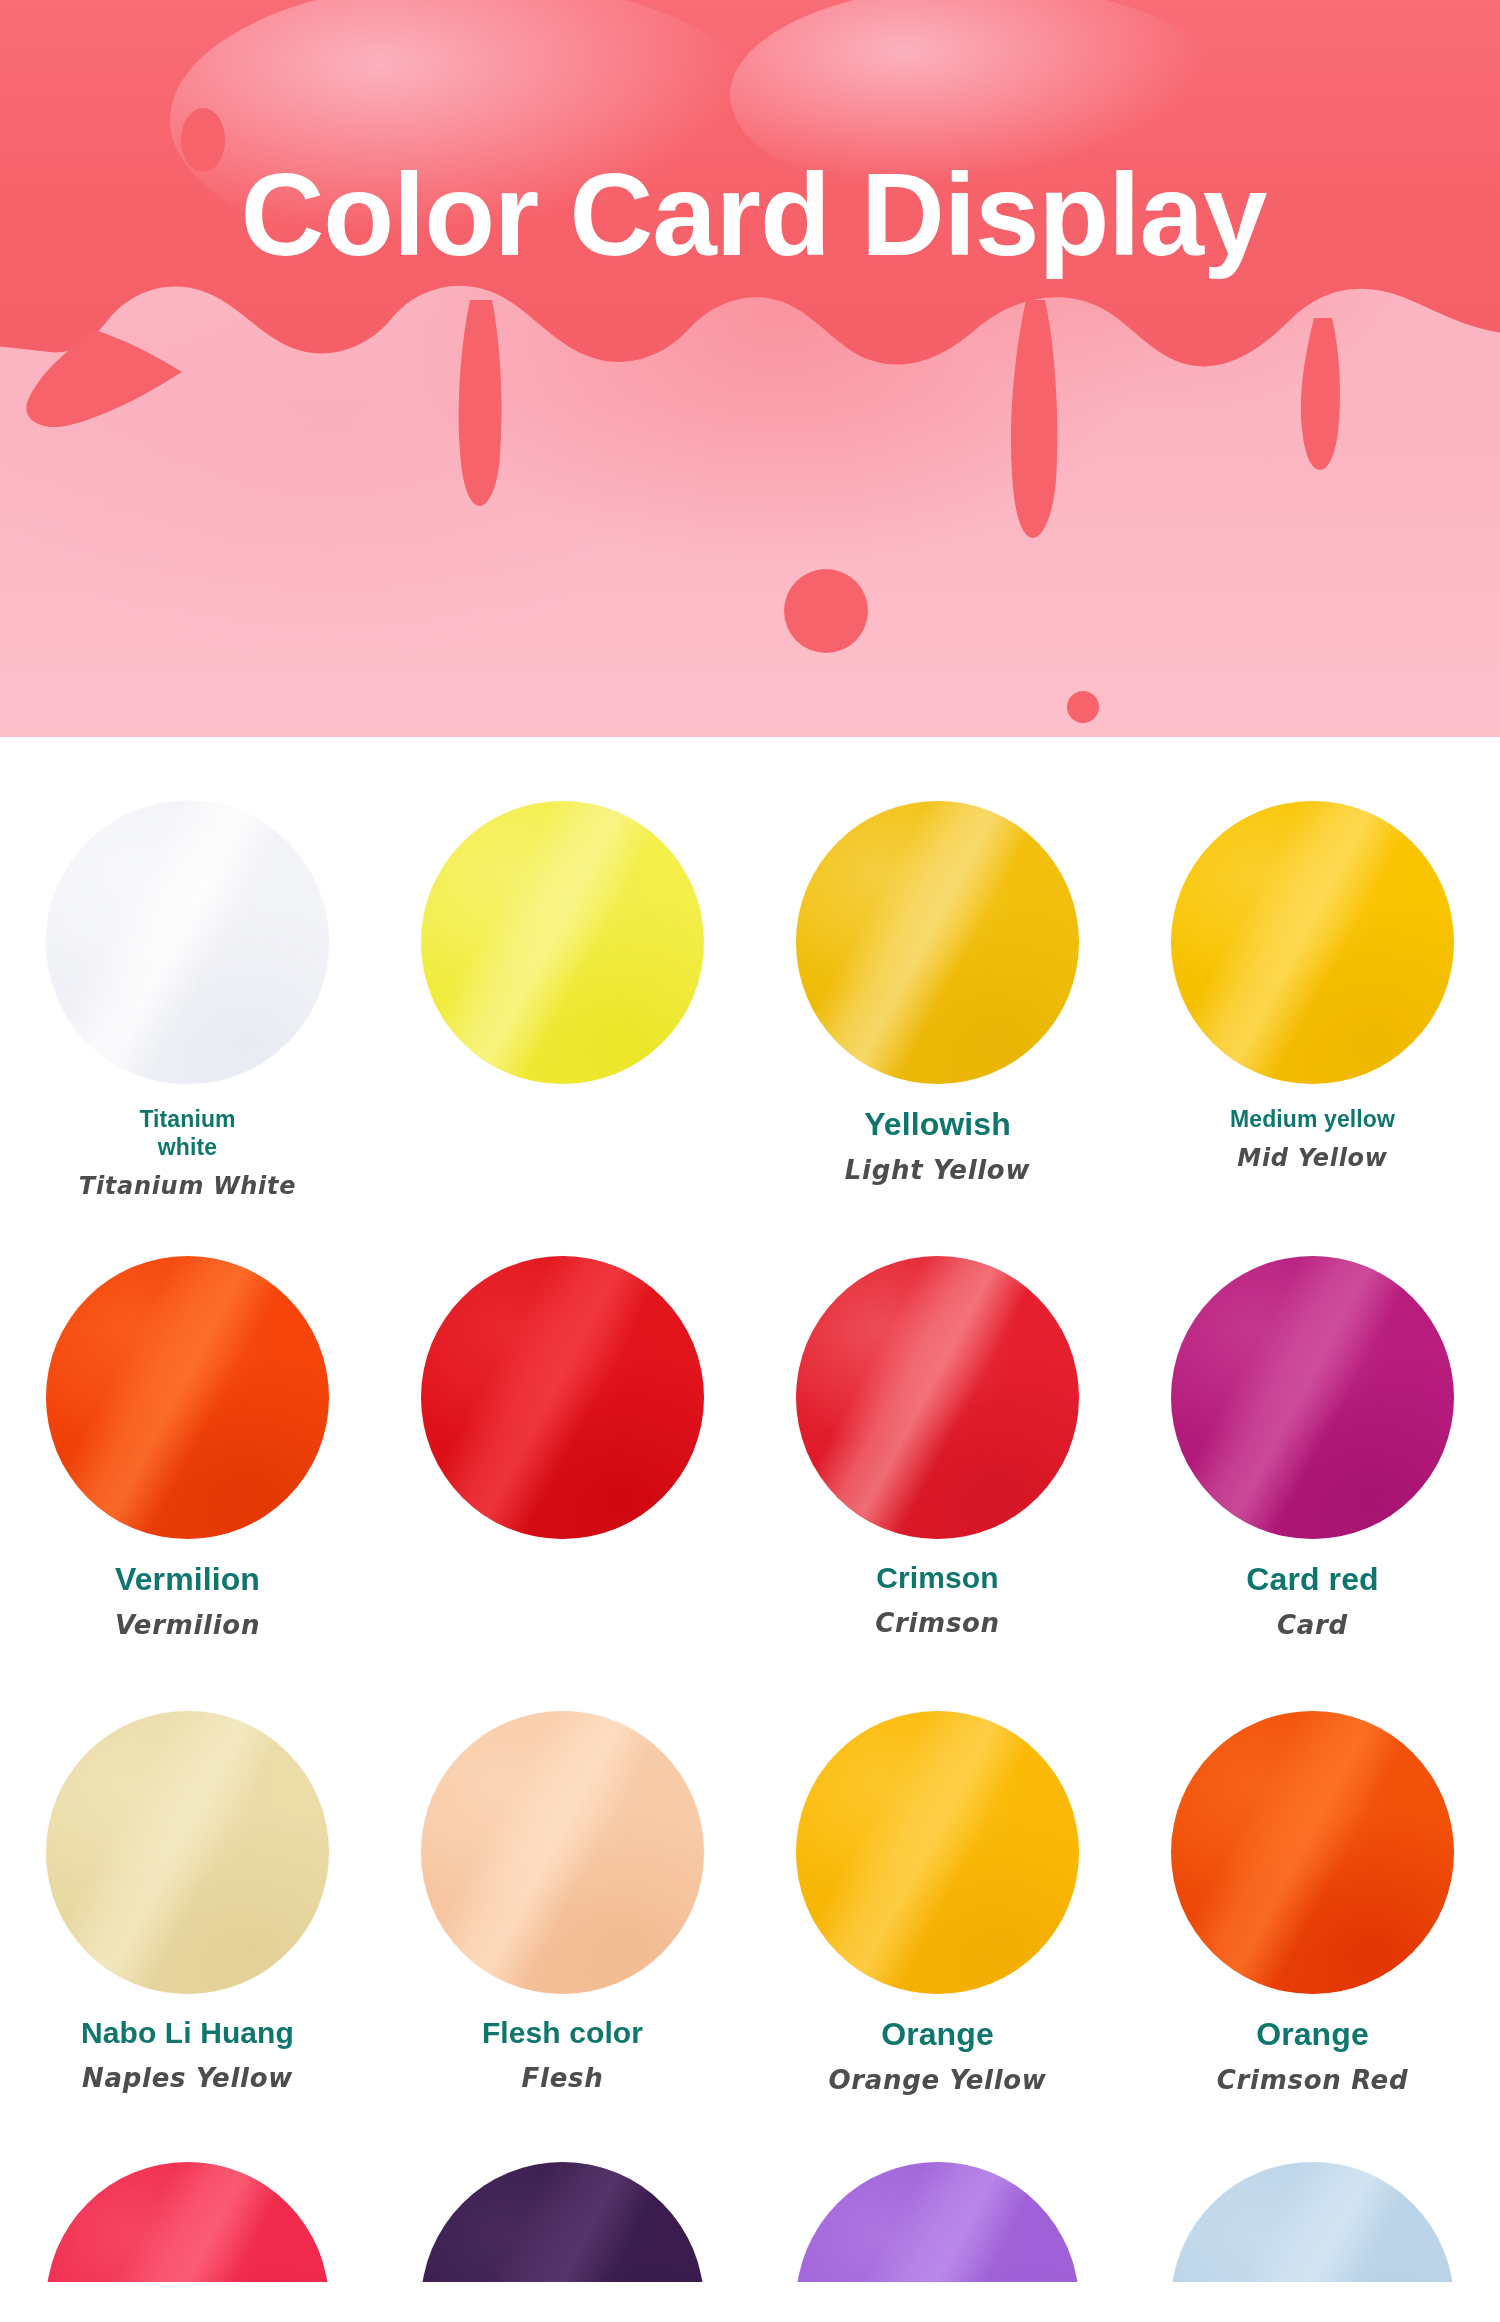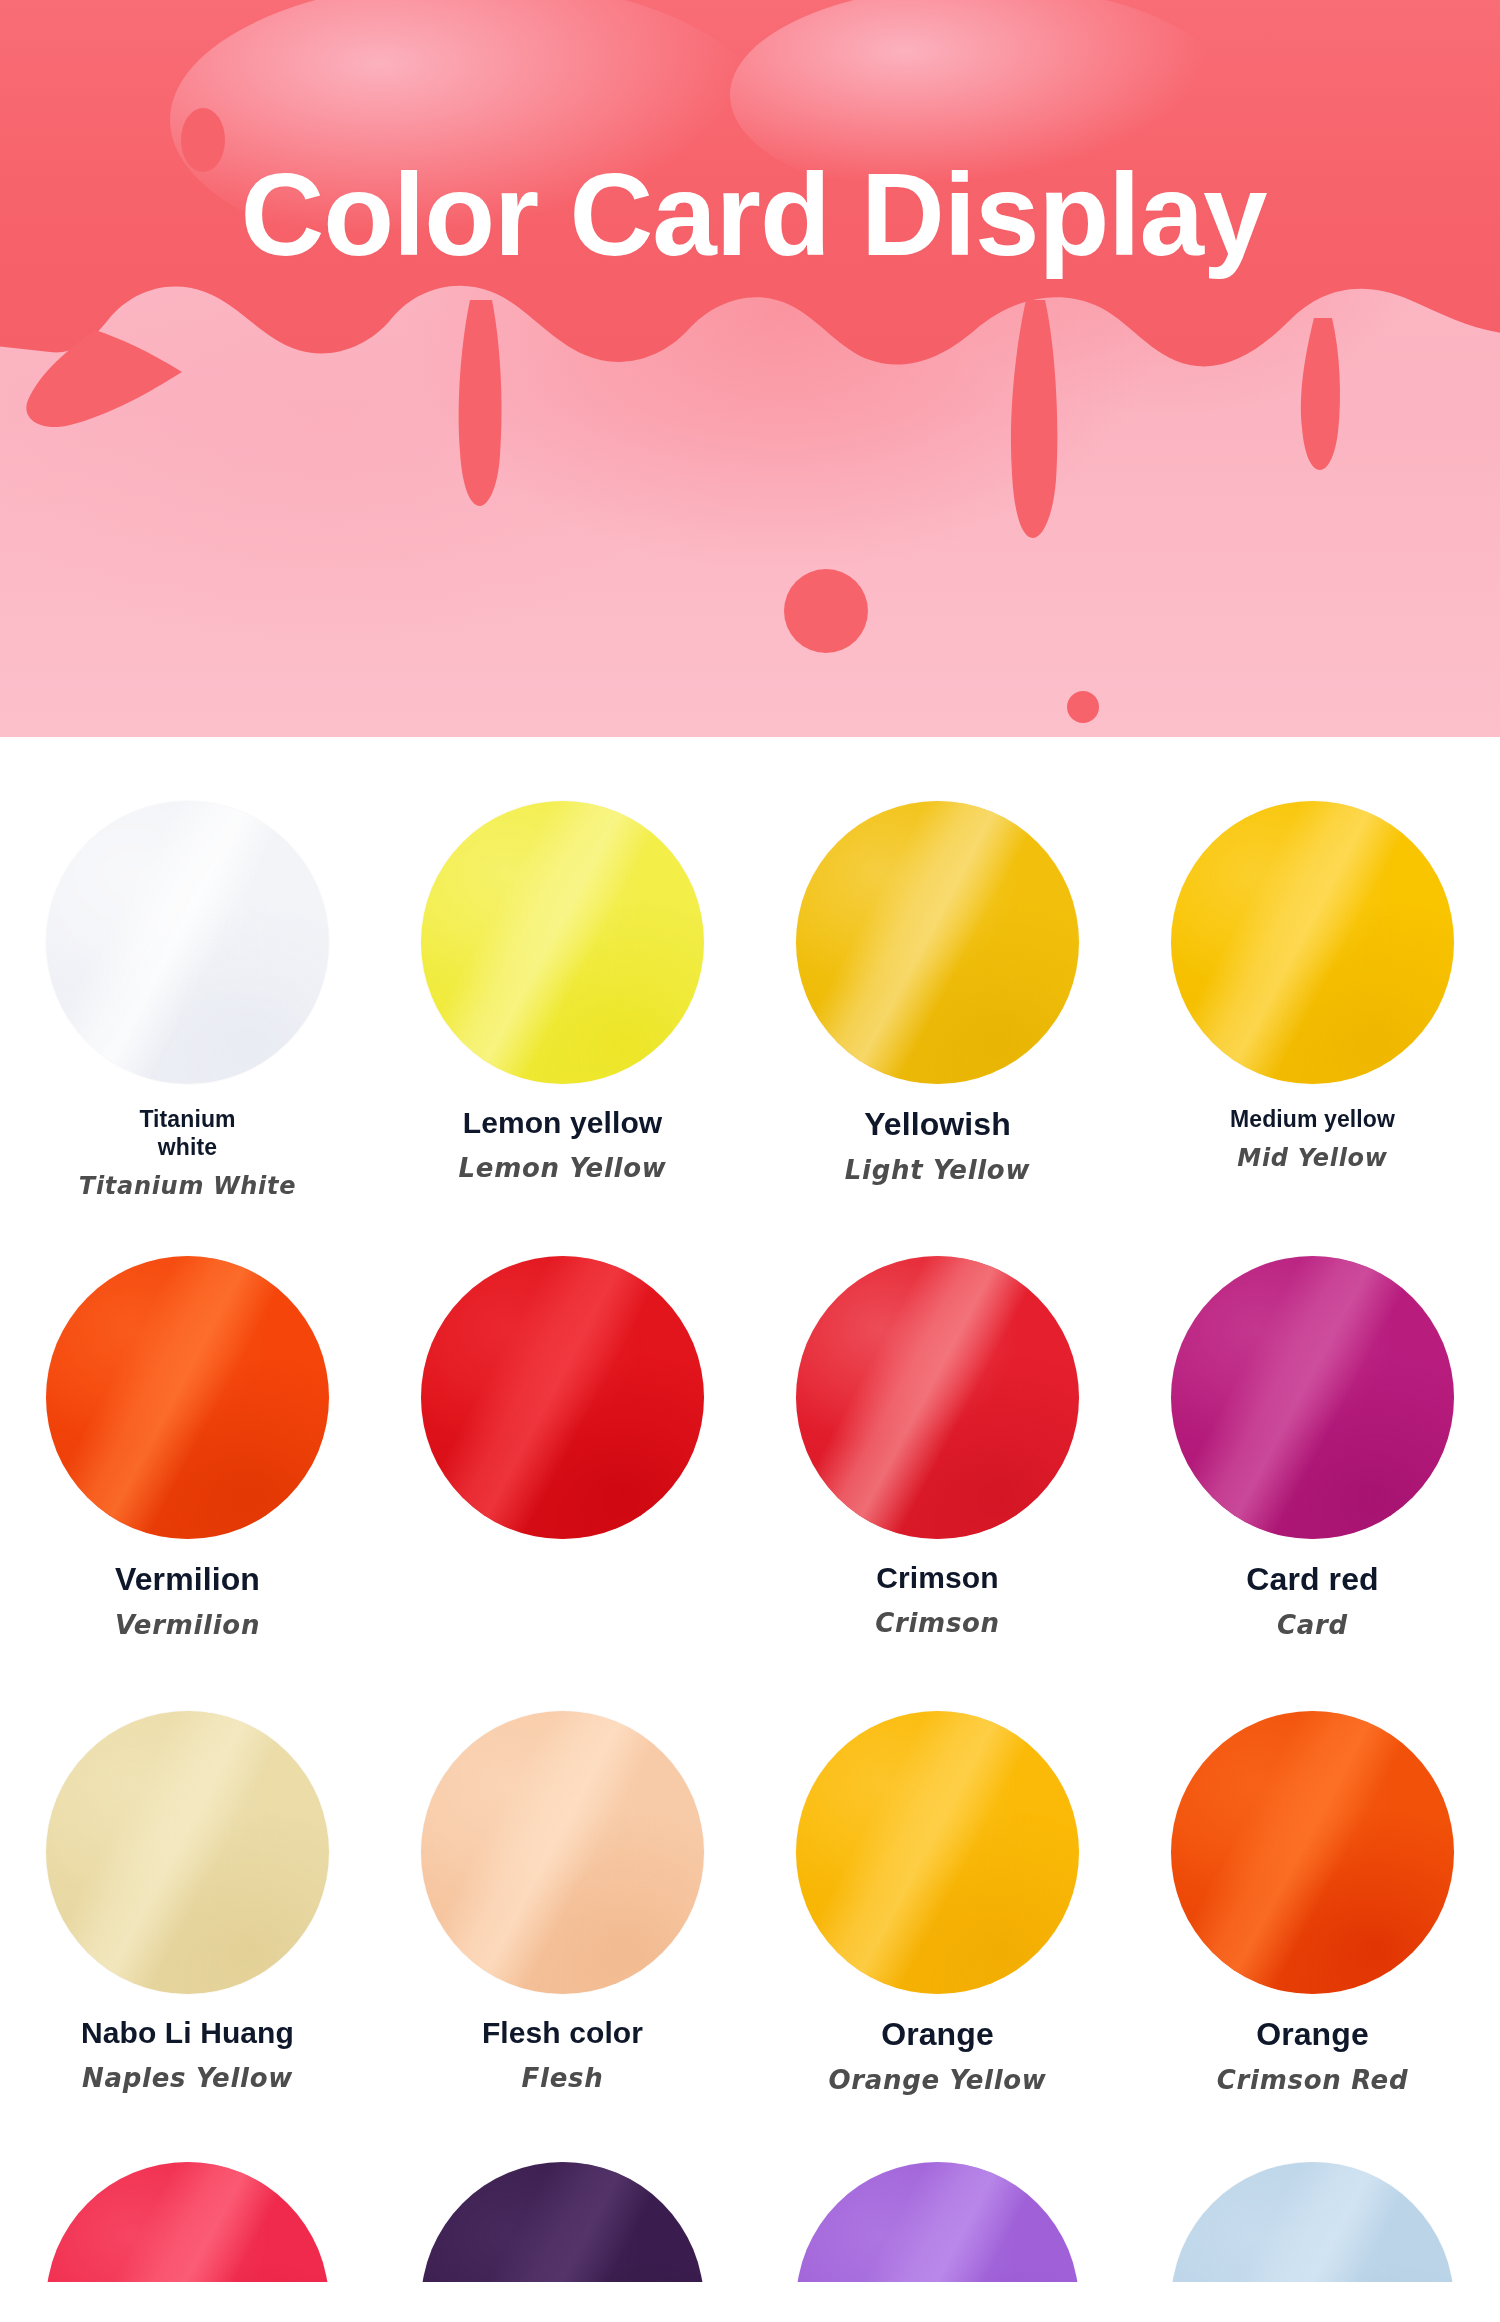--- a/index.html
+++ b/index.html
@@ -81,21 +81,21 @@
     border-radius:50%;
   }
   .labels {
     margin-top:18px;
     text-align:center;
     width:100%;
   }
   .name-cn {
     font-family:"Liberation Sans", sans-serif;
     font-weight:bold;
-    color:#0f172a;
+    color:#0f766e;
     line-height:1.22;
     letter-spacing:.1px;
   }
   .name-en {
     margin-top:11px;
     font-family:"DejaVu Sans", sans-serif;
     font-style:italic;
     font-weight:600;
     color:#4d4d4d;
     letter-spacing:.7px;
@@ -183,24 +183,20 @@
           <div class="name-cn">Titanium<br>white</div>
           <div class="name-en">Titanium White</div>
         </div>
       </div>
       <div class="cell sz-m">
         <div class="swatch-wrap">
           <div class="swatch" style="background: rgb(243, 238, 72); box-shadow: rgba(0, 0, 0, 0.02) 0px 0px 0px 1px;">
             <div class="gloss" style="background: linear-gradient(118deg, rgba(255, 255, 255, 0) 0%, rgba(255, 255, 255, 0) 30%, rgba(250, 247, 154, 0.55) 40%, rgba(250, 247, 154, 0.72) 47%, rgba(255, 255, 255, 0) 58%, rgba(255, 255, 255, 0) 100%), radial-gradient(72% 60% at 30% 26%, rgba(250, 247, 154, 0.42) 0%, rgba(255, 255, 255, 0) 68%), radial-gradient(80% 70% at 72% 84%, rgba(232, 224, 19, 0.55) 0%, rgba(0, 0, 0, 0) 70%), linear-gradient(200deg, rgba(255, 255, 255, 0) 55%, rgba(232, 224, 19, 0.38) 100%);"></div>
           </div>
         </div>
-        <div class="labels">
-          <div class="name-cn">Lemon yellow</div>
-          <div class="name-en">Lemon  Yellow</div>
-        </div>
       </div>
       <div class="cell sz-l">
         <div class="swatch-wrap">
           <div class="swatch" style="background: rgb(242, 192, 12); box-shadow: rgba(0, 0, 0, 0.02) 0px 0px 0px 1px;">
             <div class="gloss" style="background: linear-gradient(118deg, rgba(255, 255, 255, 0) 0%, rgba(255, 255, 255, 0) 30%, rgba(250, 226, 140, 0.55) 40%, rgba(250, 226, 140, 0.72) 47%, rgba(255, 255, 255, 0) 58%, rgba(255, 255, 255, 0) 100%), radial-gradient(72% 60% at 30% 26%, rgba(250, 226, 140, 0.42) 0%, rgba(255, 255, 255, 0) 68%), radial-gradient(80% 70% at 72% 84%, rgba(226, 173, 0, 0.55) 0%, rgba(0, 0, 0, 0) 70%), linear-gradient(200deg, rgba(255, 255, 255, 0) 55%, rgba(226, 173, 0, 0.38) 100%);"></div>
           </div>
         </div>
         <div class="labels">
           <div class="name-cn">Yellowish</div>
           <div class="name-en">Light Yellow</div>

